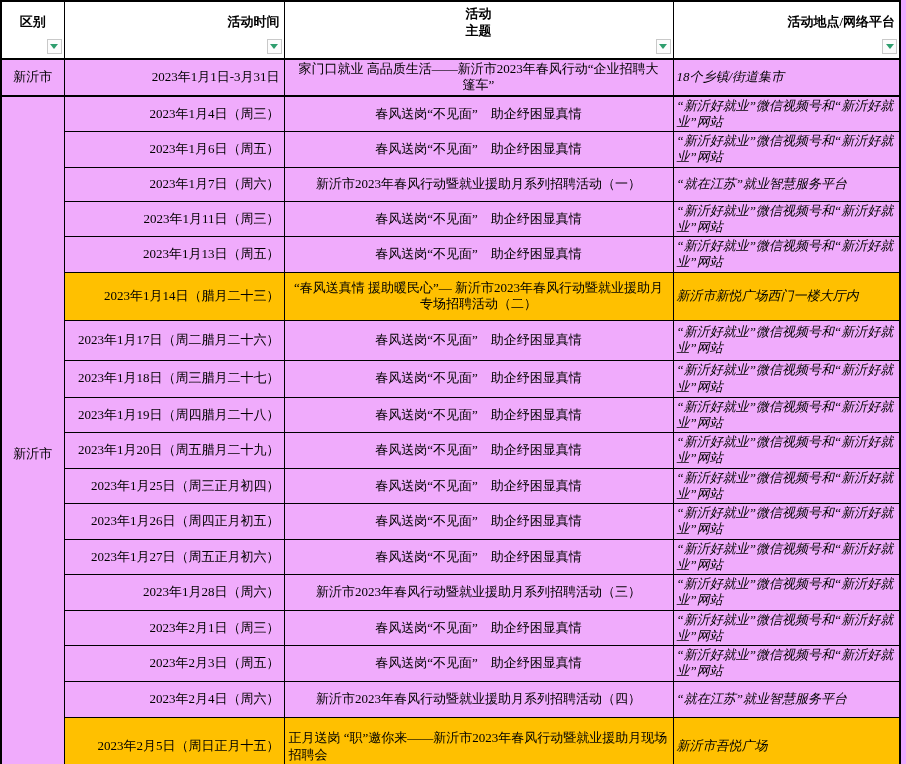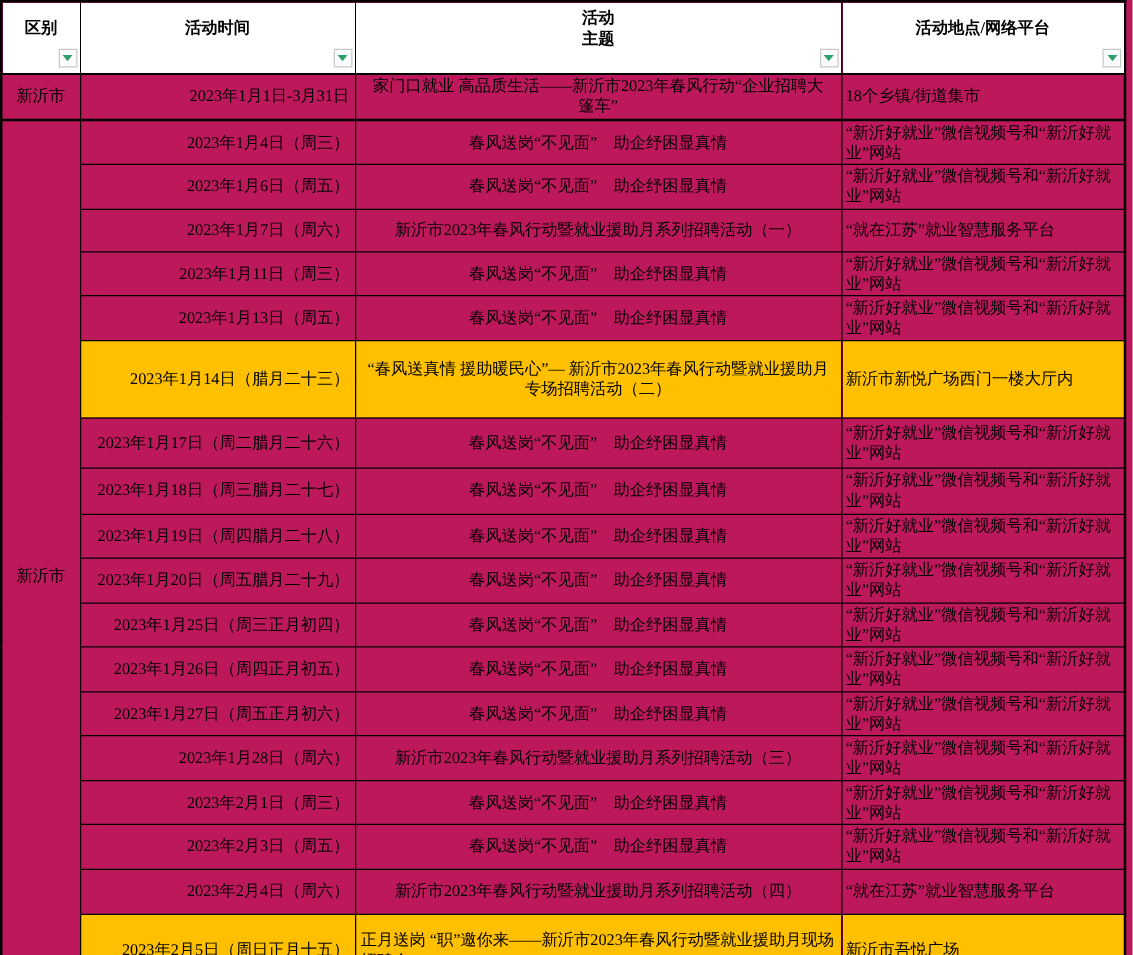--- a/index.html
+++ b/index.html
@@ -1,32 +1,32 @@
 <!DOCTYPE html>
 <html style="--hl: #FFC000; --tri: #2F9E6E; --grid: #000000;"><head>
 <meta charset="utf-8">
 <style>
   * { margin:0; padding:0; box-sizing:border-box; }
   html,body { background:#e9e9e9; }
   .screen {
-    width:906px; height:764px; background:#be185d; overflow:hidden;
+    width:906px; height:764px; background:#f0abfc; overflow:hidden;
     position:relative; font-family:"Liberation Serif","DejaVu Serif",serif;
     color:#000;
   }
   table.sheet {
     border-collapse:collapse; table-layout:fixed; width:899px;
     border:2px solid var(--grid,#000);
   }
   .sheet th, .sheet td {
     border:1px solid var(--grid,#000);
     font-size:13px; line-height:1.25; color:#000;
     overflow:hidden; padding:1px 4px;
   }
   .sheet thead th {
-    font-weight:bold; text-align:center; vertical-align:middle;
+    font-weight:bold; text-align:right; vertical-align:middle;
     position:relative; height:58px; padding-bottom:16px;
     border-bottom:2px solid var(--grid,#000);
     background:#fff;
   }
   .sheet thead th.center { text-align:center; }
   .sheet thead th .hdr { white-space:pre-line; display:inline-block; }
   .filter-btn {
     position:absolute; right:2px; bottom:4px; width:15px; height:15px;
     background:#fcfcfc; border:1px solid #c9c9c9;
     display:flex; align-items:center; justify-content:center;
@@ -35,21 +35,21 @@
   .filter-btn .tri {
     width:0; height:0;
     border-left:4px solid transparent; border-right:4px solid transparent;
     border-top:5px solid var(--tri,#2F9E6E);
   }
   .sheet tbody tr:first-child td { border-bottom:2px solid var(--grid,#000); }
   .sheet td.region { text-align:center; vertical-align:middle; }
   .sheet td.time   { text-align:right;  vertical-align:middle; }
   .sheet td.theme  { text-align:center; vertical-align:middle; padding:1px 8px; }
   .sheet td.theme.left { text-align:left; padding:1px 4px; }
-  .sheet td.place  { text-align:left; vertical-align:middle; padding:1px 3px; }
+  .sheet td.place  { text-align:left; vertical-align:middle; padding:1px 3px;font-style:italic; }
   .sheet tr.highlight td { background:var(--hl,#FFC000); }
 </style>
 </head>
 <body>
 
 <div class="screen">
   <table class="sheet">
     <colgroup>
       <col style="width:63px">
         <col style="width:220px">
@@ -111,21 +111,21 @@
         <tr style="height: 31px;">
           <td class="time">2023年1月11日（周三）</td>
           <td class="theme">春风送岗“不见面”　助企纾困显真情</td>
           <td class="place">“新沂好就业”微信视频号和“新沂好就业”网站</td>
         </tr>
         <tr style="height: 32px; margin-top: 31px;">
           <td class="time">2023年1月13日（周五）</td>
           <td class="theme">春风送岗“不见面”　助企纾困显真情</td>
           <td class="place">“新沂好就业”微信视频号和“新沂好就业”网站</td>
         </tr>
-        <tr class="highlight" style="height: 62px;">
+        <tr class="highlight" style="height: 48px;">
           <td class="time">2023年1月14日（腊月二十三）</td>
           <td class="theme">“春风送真情 援助暖民心”— 新沂市2023年春风行动暨就业援助月专场招聘活动（二）</td>
           <td class="place">新沂市新悦广场西门一楼大厅内</td>
         </tr>
         <tr style="height: 40px;">
           <td class="time">2023年1月17日（周二腊月二十六）</td>
           <td class="theme">春风送岗“不见面”　助企纾困显真情</td>
           <td class="place">“新沂好就业”微信视频号和“新沂好就业”网站</td>
         </tr>
         <tr style="height: 37px;">

